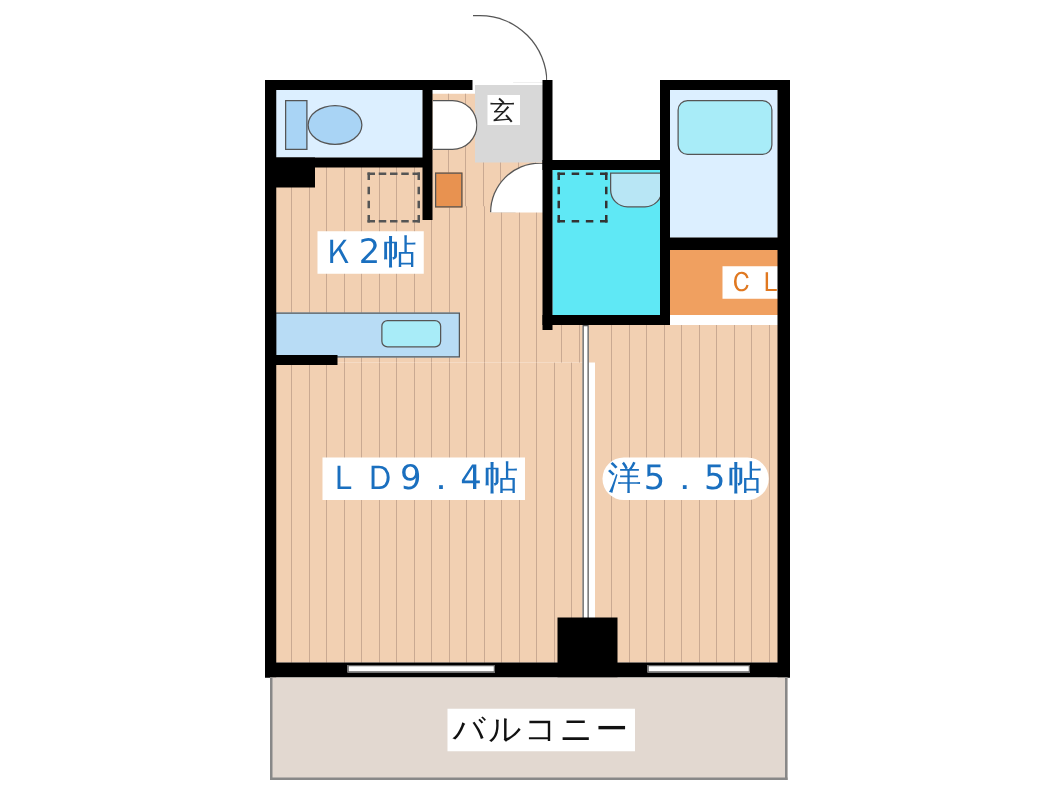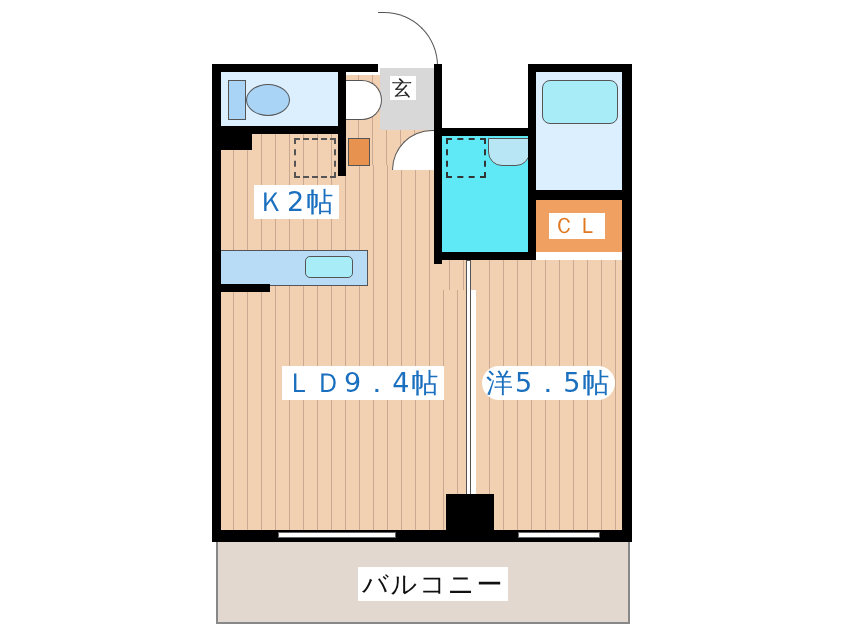--- a/index.html
+++ b/index.html
@@ -33,21 +33,21 @@
   <div class="abs" style="left:348px;top:138px;width:22px;height:28px;background:#e89250;border:1px solid #555;"></div>
   <div class="abs" style="left:392px;top:130px;width:44px;height:40px;background:#fff;border:1.5px solid #555;border-right:none;border-bottom:none;border-top-left-radius:44px;"></div>
 
   <div class="abs" style="left:442px;top:136px;width:90px;height:118px;background:#5fe8f5;"></div>
   <div class="abs" style="left:446px;top:138px;width:40px;height:40px;border:2px dashed #333;"></div>
   <div class="abs" style="left:488px;top:138px;width:42px;height:28px;background:#b8e6f5;border:1px solid #555;border-radius:0 0 14px 14px;"></div>
   <div class="abs" style="left:536px;top:70px;width:86px;height:120px;background:#dcefff;"></div>
   <div class="abs" style="left:542px;top:80px;width:76px;height:44px;background:#a8ecf8;border:1.5px solid #555;border-radius:8px;"></div>
 
   <div class="abs" style="left:536px;top:200px;width:88px;height:52px;background:#f0a060;"></div>
-  <div class="lbl" style="left:549px;top:213px;color:#e07820;font-size:22px;line-height:26px;font-family:Liberation Serif, serif;">ＣＬ</div>
+  <div class="lbl" style="left:578px;top:213px;color:#e07820;font-size:22px;line-height:26px;font-family:Liberation Serif, serif;">ＣＬ</div>
 
   <div class="abs" style="left:220px;top:250px;width:148px;height:36px;background:#b8dcf5;border:1px solid #555;"></div>
   <div class="abs" style="left:305px;top:256px;width:48px;height:22px;background:#a8ecf8;border:1.5px solid #555;border-radius:5px;"></div>
 
   <div class="abs wall" style="left:212px;top:64px;width:9px;height:478px;"></div>
   <div class="abs wall" style="left:212px;top:64px;width:166px;height:8px;"></div>
   <div class="abs wall" style="left:212px;top:126px;width:130px;height:8px;"></div>
   <div class="abs wall" style="left:212px;top:126px;width:40px;height:24px;"></div>
   <div class="abs wall" style="left:338px;top:64px;width:8px;height:112px;"></div>
   <div class="abs wall" style="left:434px;top:64px;width:8px;height:200px;"></div>
@@ -63,15 +63,15 @@
   <div class="abs wall" style="left:212px;top:530px;width:420px;height:12px;"></div>
 
   <div class="abs window" style="left:278px;top:532px;width:118px;height:6px;"></div>
   <div class="abs window" style="left:518px;top:532px;width:82px;height:6px;"></div>
 
   <div class="abs" style="left:216px;top:542px;width:414px;height:82px;background:#e2d8d0;border:2px solid #888;border-top:none;"></div>
   <div class="lbl" style="left:358px;top:555px;color:#111;font-size:26px;line-height:34px;margin-top:12px;">バルコニー</div>
 
   <div class="lbl" style="left:390px;top:76px;color:#222;font-size:20px;line-height:24px;padding:0 2px;">玄</div>
   <div class="lbl" style="left:254px;top:185px;">Ｋ2帖</div>
-  <div class="lbl" style="left:258px;top:366px;margin-left:24px;">ＬＤ9．4帖</div>
+  <div class="lbl" style="left:258px;top:366px;">ＬＤ9．4帖</div>
   <div class="lbl" style="left:482px;top:366px;border-radius:17px;">洋5．5帖</div>
 </div>
 
 </body></html>

